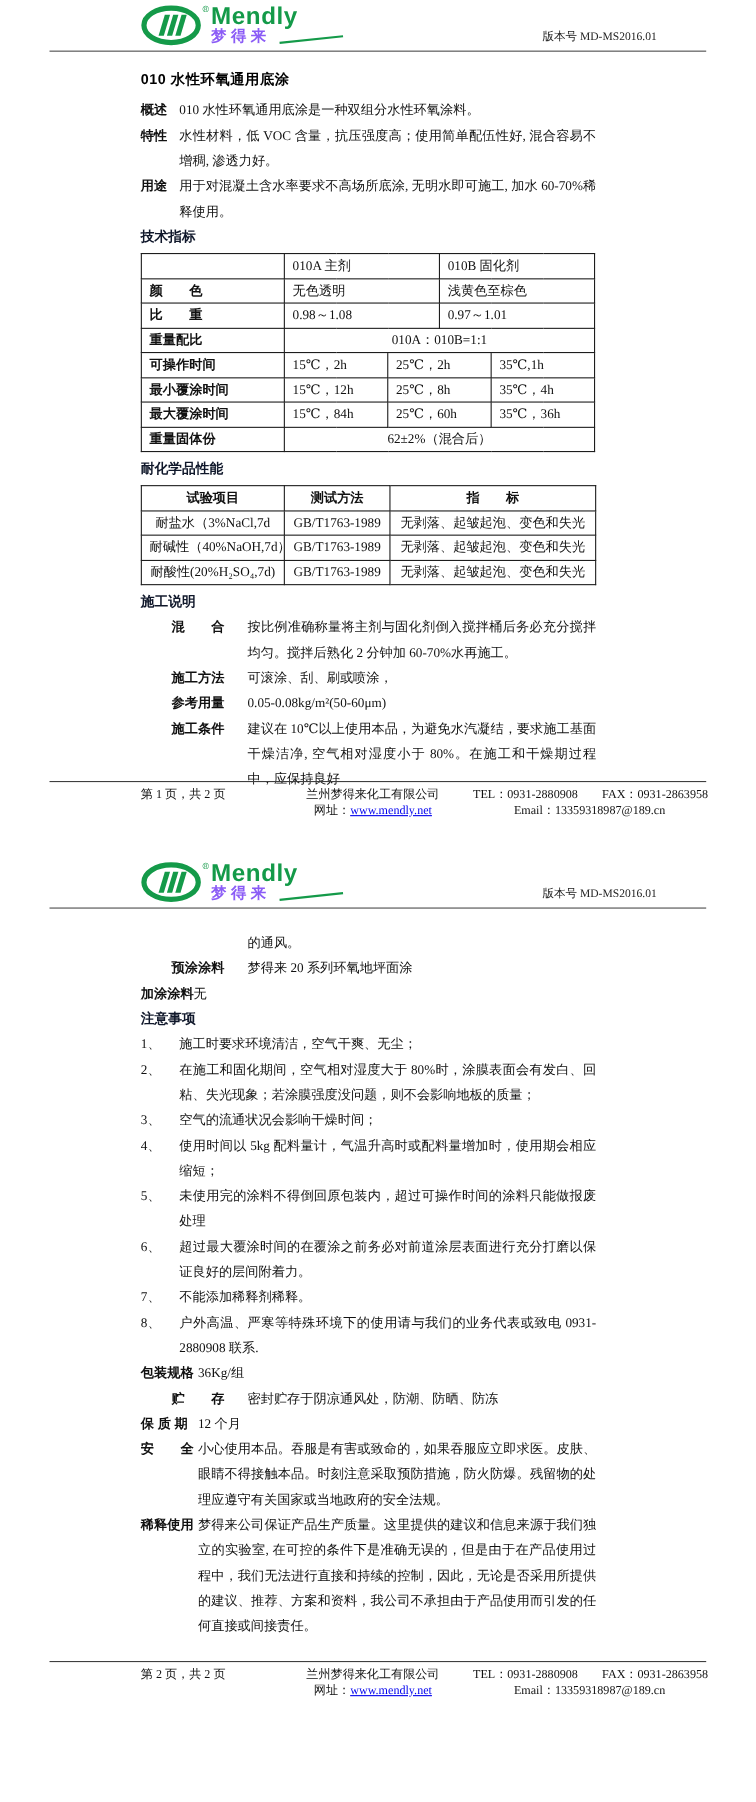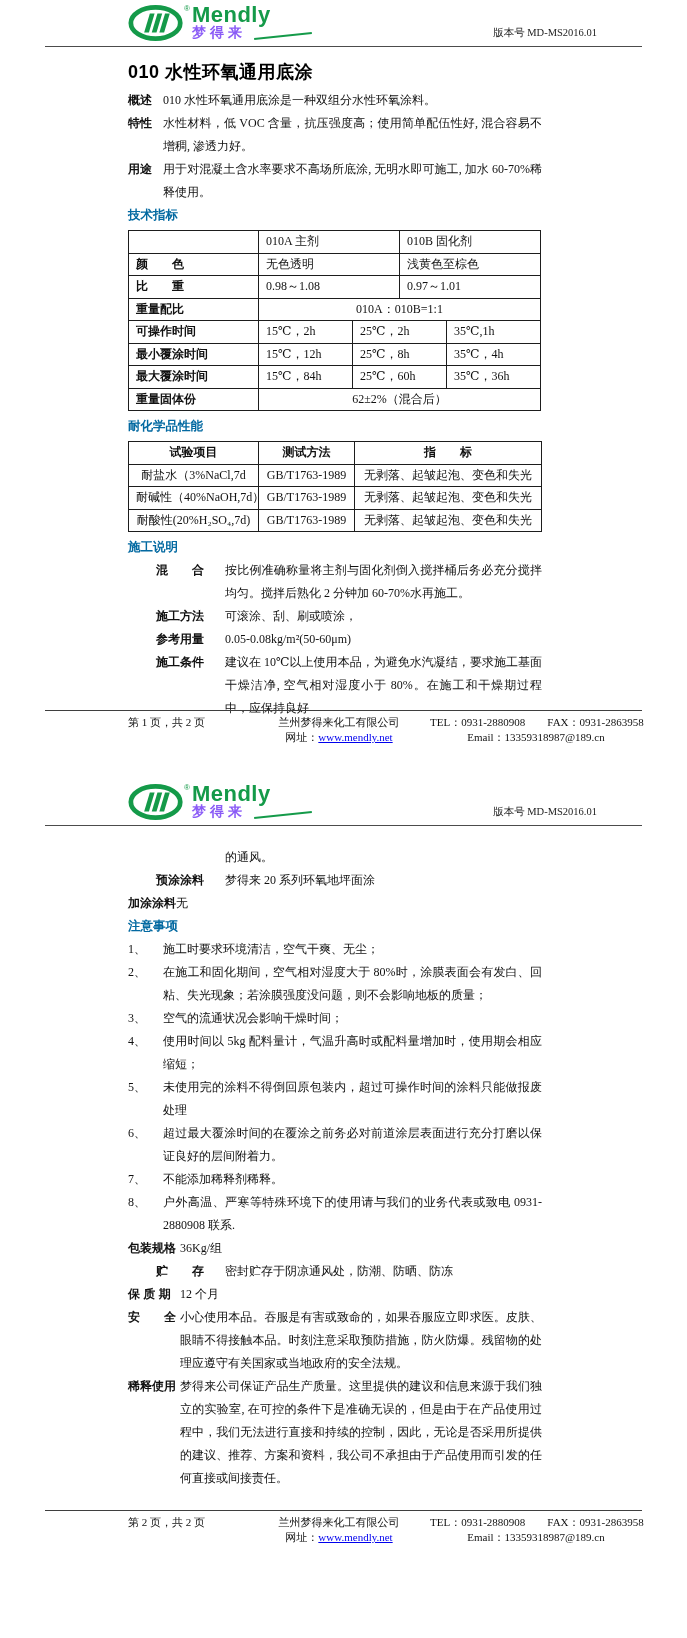--- a/index.html
+++ b/index.html
@@ -23,22 +23,22 @@
   .brand { font-family:"Liberation Sans","DejaVu Sans",sans-serif; font-weight:bold; color:#149a49; font-size:22px; line-height:19px; letter-spacing:0.5px; }
   .brand-cn { font-family:"Liberation Sans","DejaVu Sans",sans-serif; font-weight:bold; color:#8b5cf6; font-size:14px; line-height:16px; letter-spacing:4px; }
   .swoosh { position:absolute; left:62px; bottom:3px; width:58px; height:2px; background:#149a49; transform:rotate(-6deg); }
   .version { position:absolute; right:90px; font-family:"Liberation Serif",serif; font-size:10.5px; color:#222; }
   #page1 .version { top:26px; }
   #page2 .version { top:60px; }
   .rule { margin:0 45px; border-top:1.6px solid #4c4c4c; height:0; }
 
   
   .content { margin-left:128px; width:414px; }
-  .title { margin:13px 0 5px 128px; font-family:"Liberation Sans","DejaVu Sans",sans-serif; font-weight:bold; font-size:18px; line-height:24px; letter-spacing:0.5px; color:#000; }
-  .h2 { font-family:"Liberation Sans","DejaVu Sans",sans-serif; font-weight:bold; font-size:12.5px; line-height:23px; color:#0369a1; }
+  .title { margin:13px 0 5px 128px; font-family:"Liberation Sans","DejaVu Sans",sans-serif; font-weight:bold; font-size:13px; line-height:24px; letter-spacing:0.5px; color:#000; }
+  .h2 { font-family:"Liberation Sans","DejaVu Sans",sans-serif; font-weight:bold; font-size:12.5px; line-height:23px; color:#0f172a; }
   .kv { display:flex; line-height:23px; }
   .kv .k { font-family:"Liberation Sans","DejaVu Sans",sans-serif; font-weight:bold; flex:0 0 35px; white-space:nowrap; }
   .kv.wide .k { flex-basis:69px;margin-left:28px; }
   .kv.mid .k { flex-basis:52px; }
   .kv .v { flex:1; text-align:justify; }
 
   
   table { border-collapse:collapse; table-layout:fixed; width:413px; margin:3px 0 4px 0; }
   td { border:1px solid #1d1d1d; height:21.5px; padding:0 7px; font-size:12px; overflow:hidden; white-space:nowrap; }
   td.lbl { font-family:"Liberation Sans","DejaVu Sans",sans-serif; font-weight:bold; }

